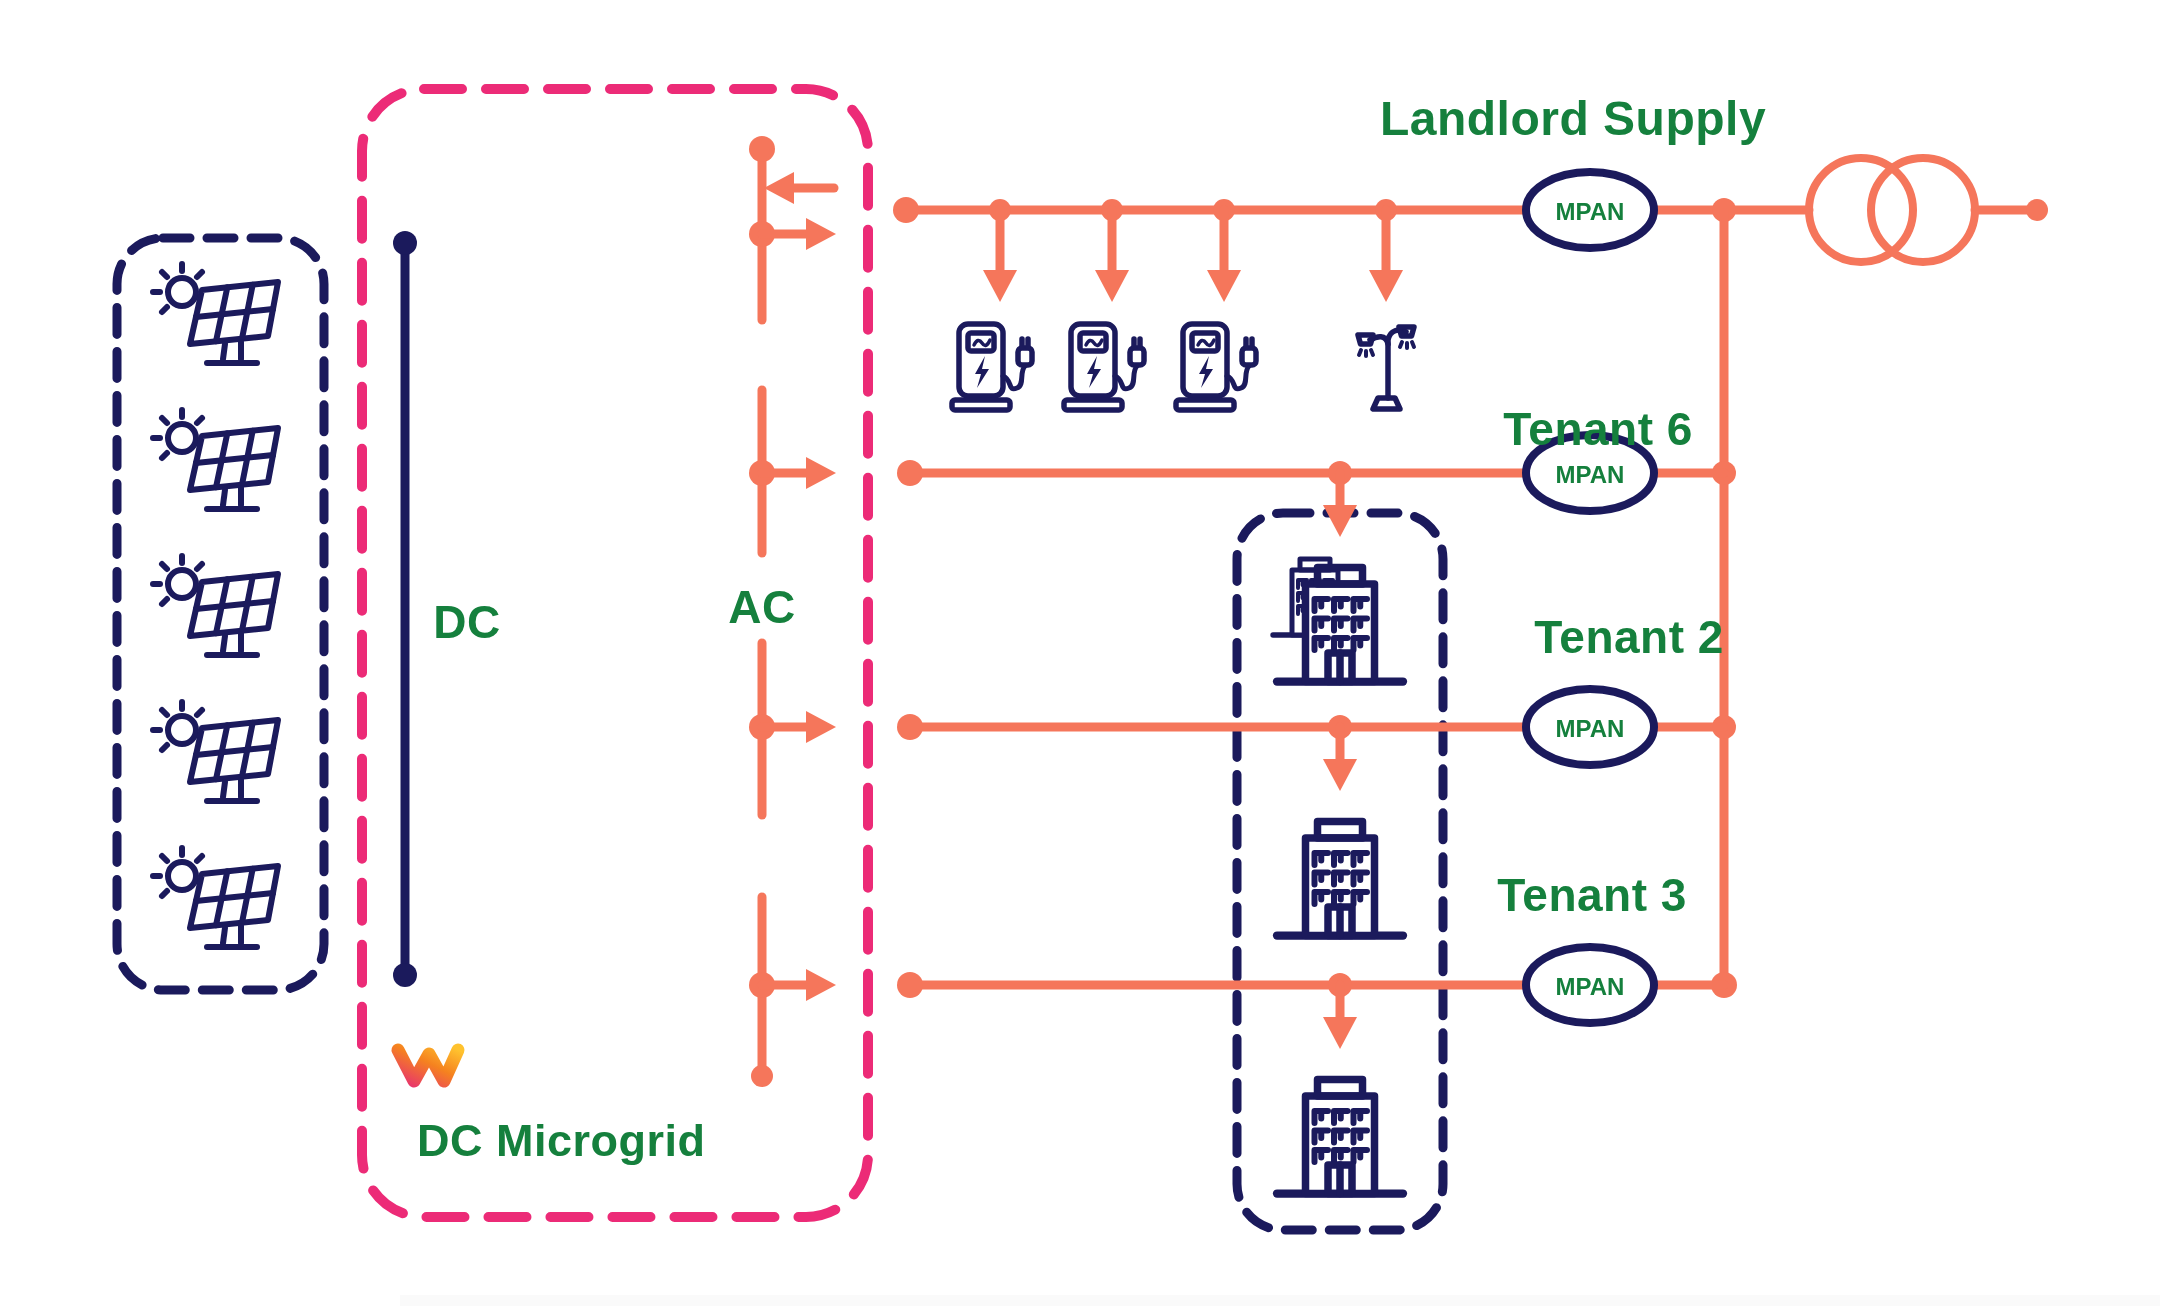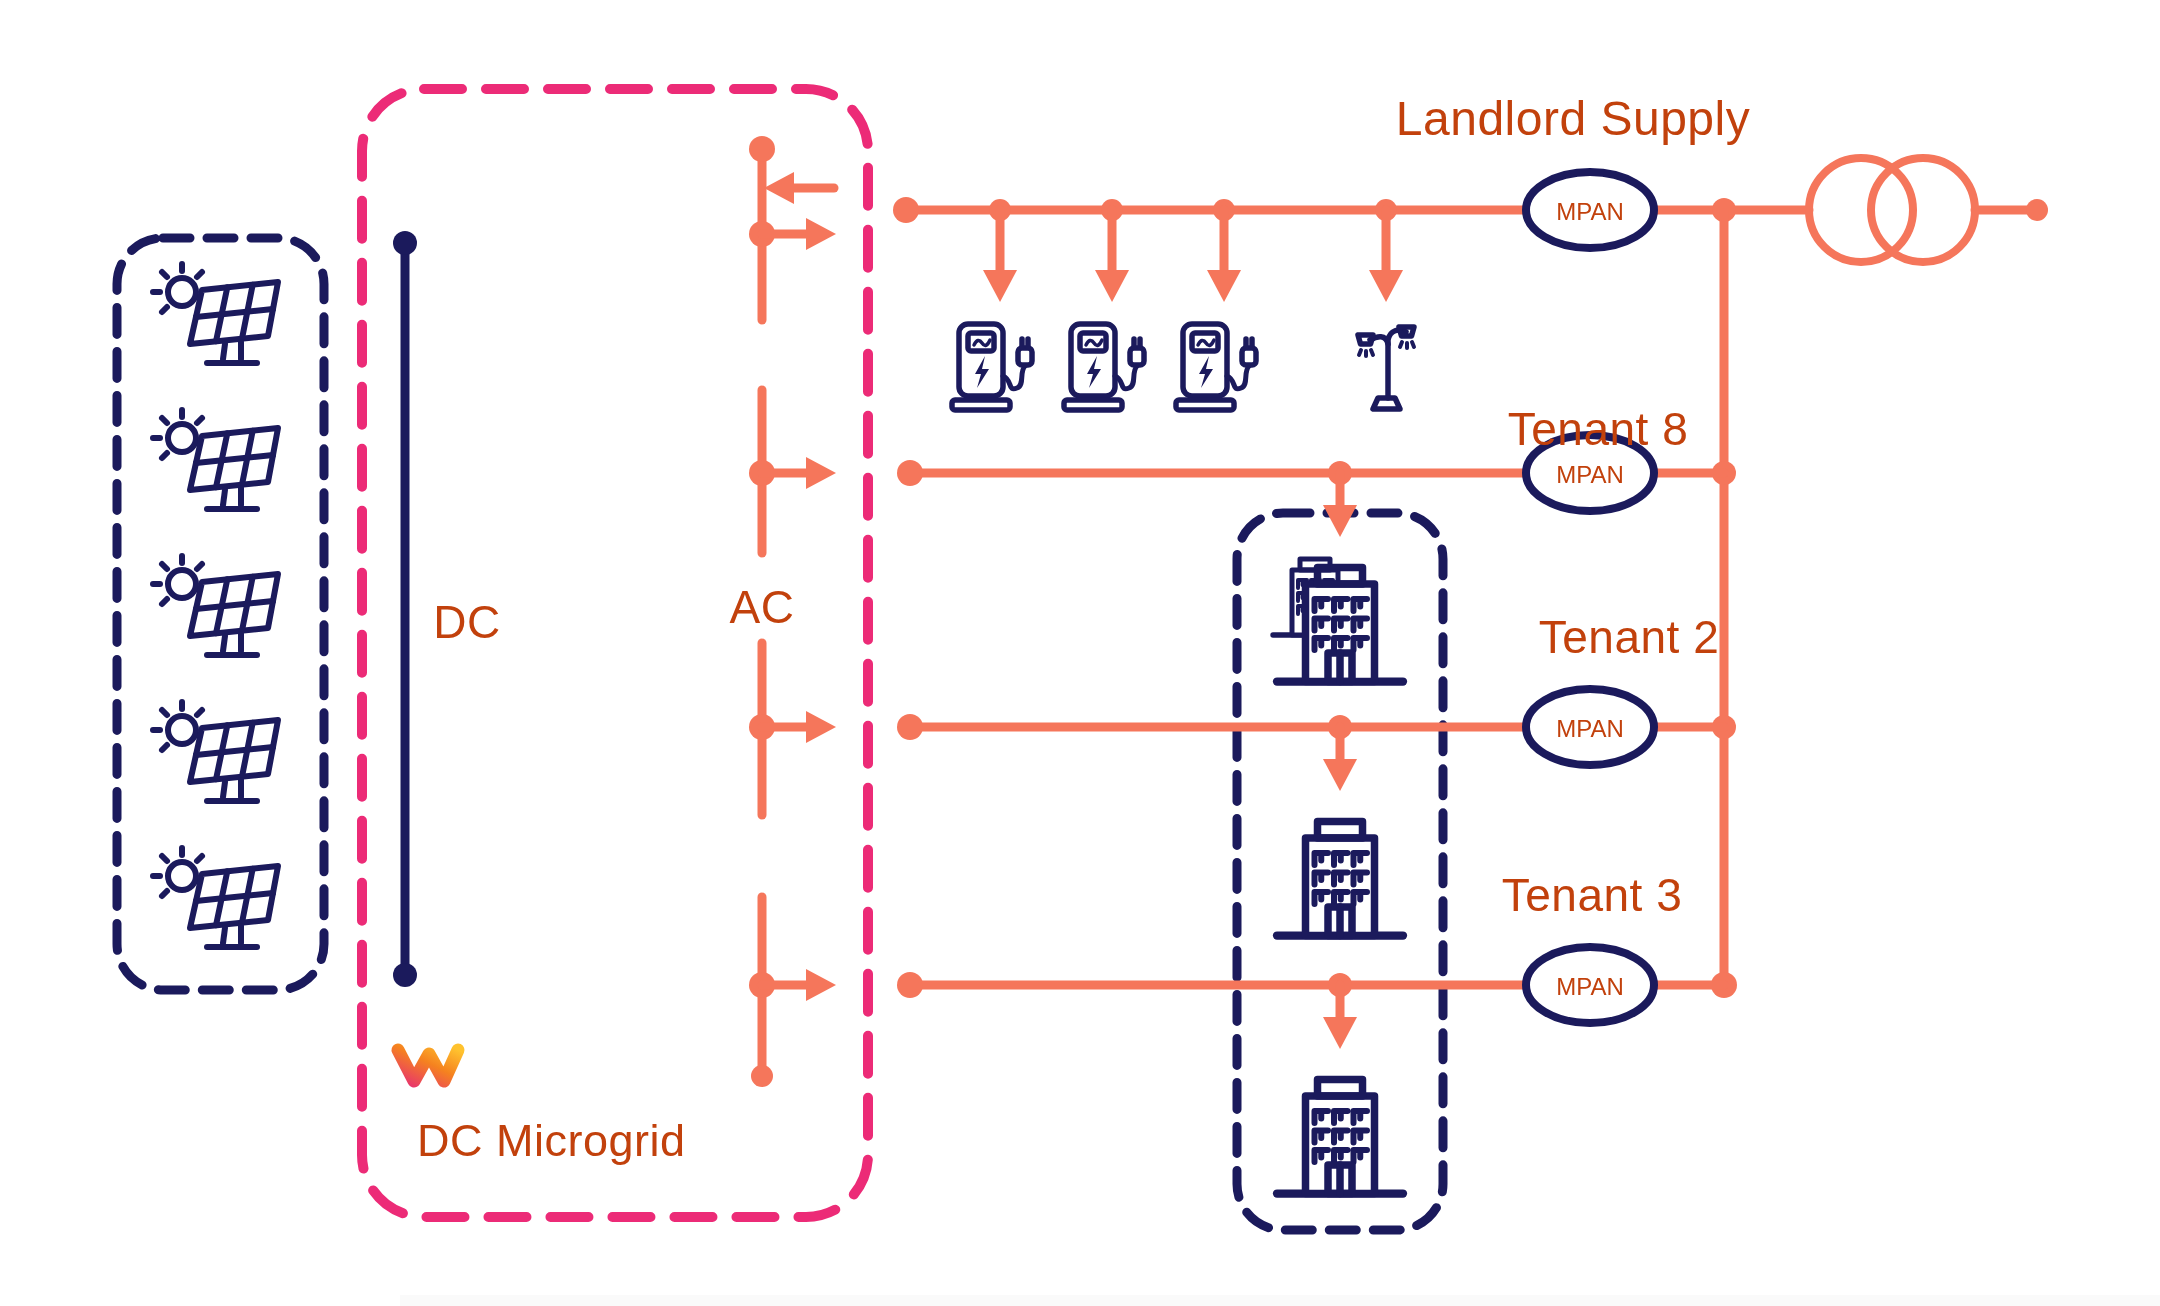--- a/index.html
+++ b/index.html
@@ -2,21 +2,21 @@
 <html><head>
 <meta charset="utf-8">
 <style>
   html,body{margin:0;padding:0;background:#ffffff;}
   .canvas{
     position:relative;width:2160px;height:1306px;background:#ffffff;overflow:hidden;
     font-family:"Liberation Sans",sans-serif;
   }
   .diagram-svg{position:absolute;left:0;top:0;}
   .lbl{
-    position:absolute;color:#c2410c;font-weight:normal;white-space:nowrap;
+    position:absolute;color:#15803d;font-weight:bold;white-space:nowrap;
     transform:translate(-50%,-50%);letter-spacing:0.5px;
   }
   .lbl-landlord{font-size:48px;}
   .lbl-tenant{font-size:46px;}
   .lbl-bus{font-size:46px;}
   .lbl-mpan{font-size:24px;letter-spacing:0px;}
   .lbl-logo{font-size:52px;letter-spacing:1px;transform:translate(0,-50%);}
   .lbl-microgrid{font-size:45px;transform:translate(0,-50%);}
   .bottom-strip{position:absolute;left:400px;top:1295px;width:1760px;height:11px;background:#fafafa;}
 </style>
@@ -227,21 +227,21 @@
         <use href="#buildingIcon"></use>
       </g>
 
     <g>
       <polyline points="398,1050 414,1081 429,1054 444,1081 458,1050" fill="none" stroke="url(#logoGrad)" stroke-width="13" stroke-linecap="round" stroke-linejoin="round"></polyline>
     </g>
   </svg>
 
   <div class="lbl lbl-landlord" style="left:1573px;top:118px;">Landlord Supply</div>
 
-  <div class="lbl lbl-tenant" style="left:1598px;top:429px;">Tenant 8</div>
+  <div class="lbl lbl-tenant" style="left:1598px;top:429px;">Tenant 6</div>
   <div class="lbl lbl-tenant" style="left:1629px;top:637px;">Tenant 2</div>
   <div class="lbl lbl-tenant" style="left:1592px;top:895px;">Tenant 3</div>
 
   <div class="lbl lbl-mpan" style="left:1590px;top:212px;">MPAN</div>
   <div class="lbl lbl-mpan" style="left:1590px;top:475px;">MPAN</div>
   <div class="lbl lbl-mpan" style="left:1590px;top:729px;">MPAN</div>
   <div class="lbl lbl-mpan" style="left:1590px;top:987px;">MPAN</div>
 
   <div class="lbl lbl-bus" style="left:467px;top:622px;text-align:center;">DC</div>
   <div class="lbl lbl-bus" style="left:762px;top:607px;">AC</div>

